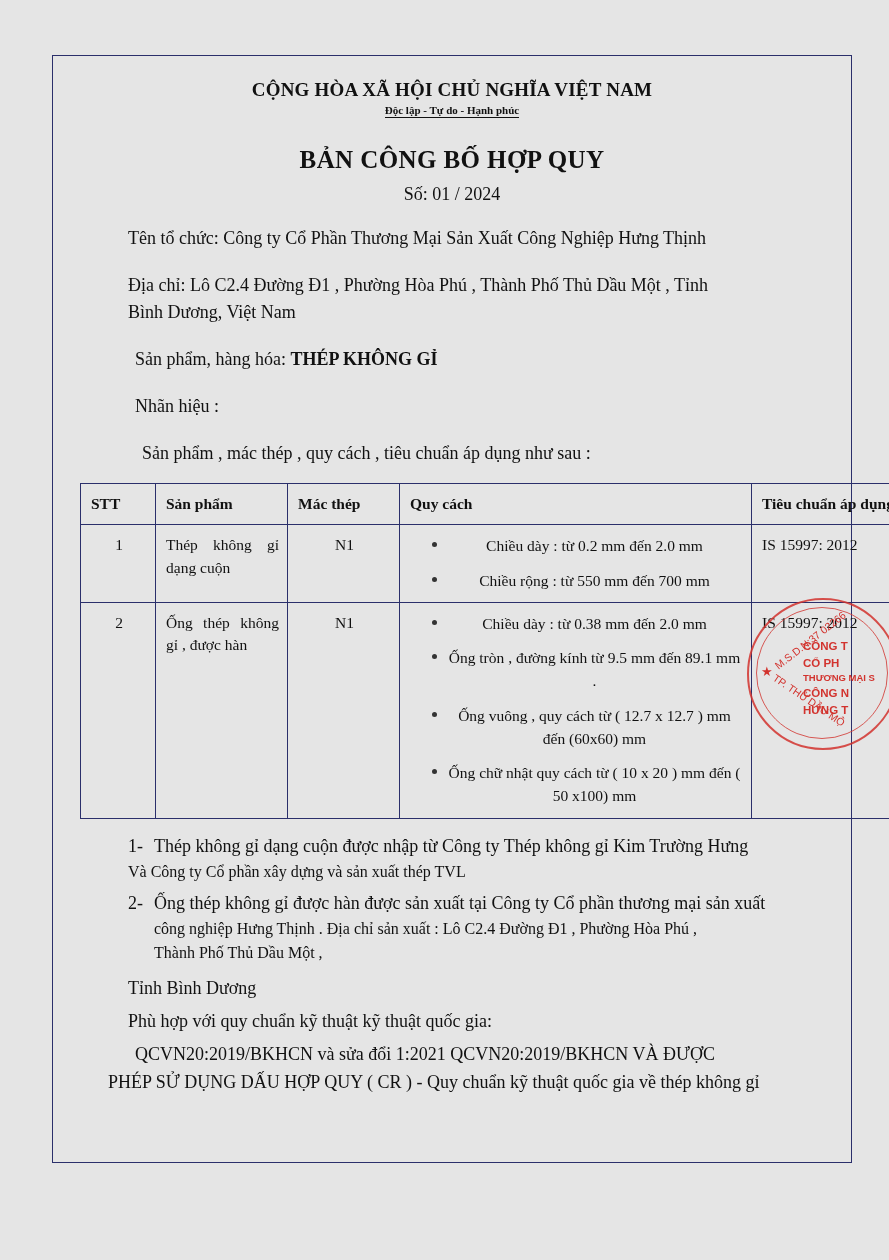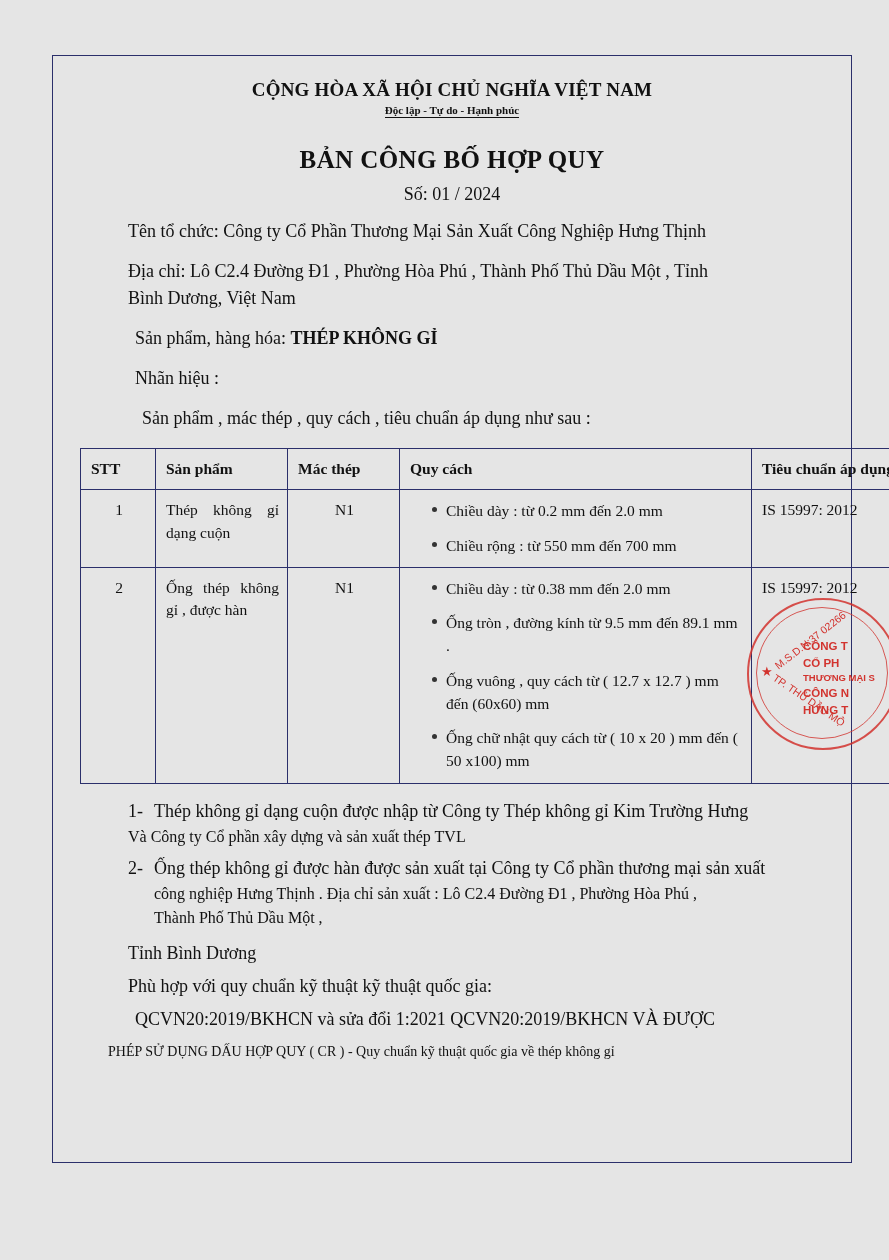--- a/index.html
+++ b/index.html
@@ -70,21 +70,21 @@
   .doc-no {
     text-align: center;
     font-size: 18px;
     margin-top: 10px;
   }
 
   
   .p {
     font-size: 18px;
     line-height: 1.5;
-    margin-top: 13px;
+    margin-top: 20px;
   }
   .p.indent-1 { padding-left: 48px; }
   .p.indent-2 { padding-left: 55px; }
   .p.indent-3 { padding-left: 62px; }
   .p b { font-weight: bold; }
 
   
   table.spec {
     margin-top: 16px;
     width: 744px;
@@ -104,20 +104,21 @@
   .col-sp    { width: 113px; }
   .col-mac   { width: 93px;  text-align: center; }
   .col-qc    { width: 333px; }
   .col-tc    { width: 149px; }
   td.c-center { text-align: center; }
   td.just { text-align: justify; text-align-last: left; }
   ul.bullets {
     margin: 0;
     padding-left: 22px;
     list-style: none;
+    text-align: center;
   }
   ul.bullets li {
     position: relative;
     margin: 0 0 11px 0;
     padding-left: 14px;
     line-height: 1.5;
   }
   ul.bullets li:last-child { margin-bottom: 1px; }
   ul.bullets li::before {
     content: "";
@@ -153,24 +154,24 @@
     padding-left: 48px;
     margin-top: 10px;
   }
   .closing2 {
     font-size: 18px;
     line-height: 1.5;
     padding-left: 55px;
     margin-top: 6px;
   }
   .closing3 {
-    font-size: 14px;
+    font-size: 18px;
     line-height: 1.5;
     padding-left: 28px;
-    margin-top: 8px;
+    margin-top: 1px;
   }
 
   
   .stamp {
     position: absolute;
     right: -8px;
     top: 598px;
     width: 150px;
     height: 150px;
     pointer-events: none;

